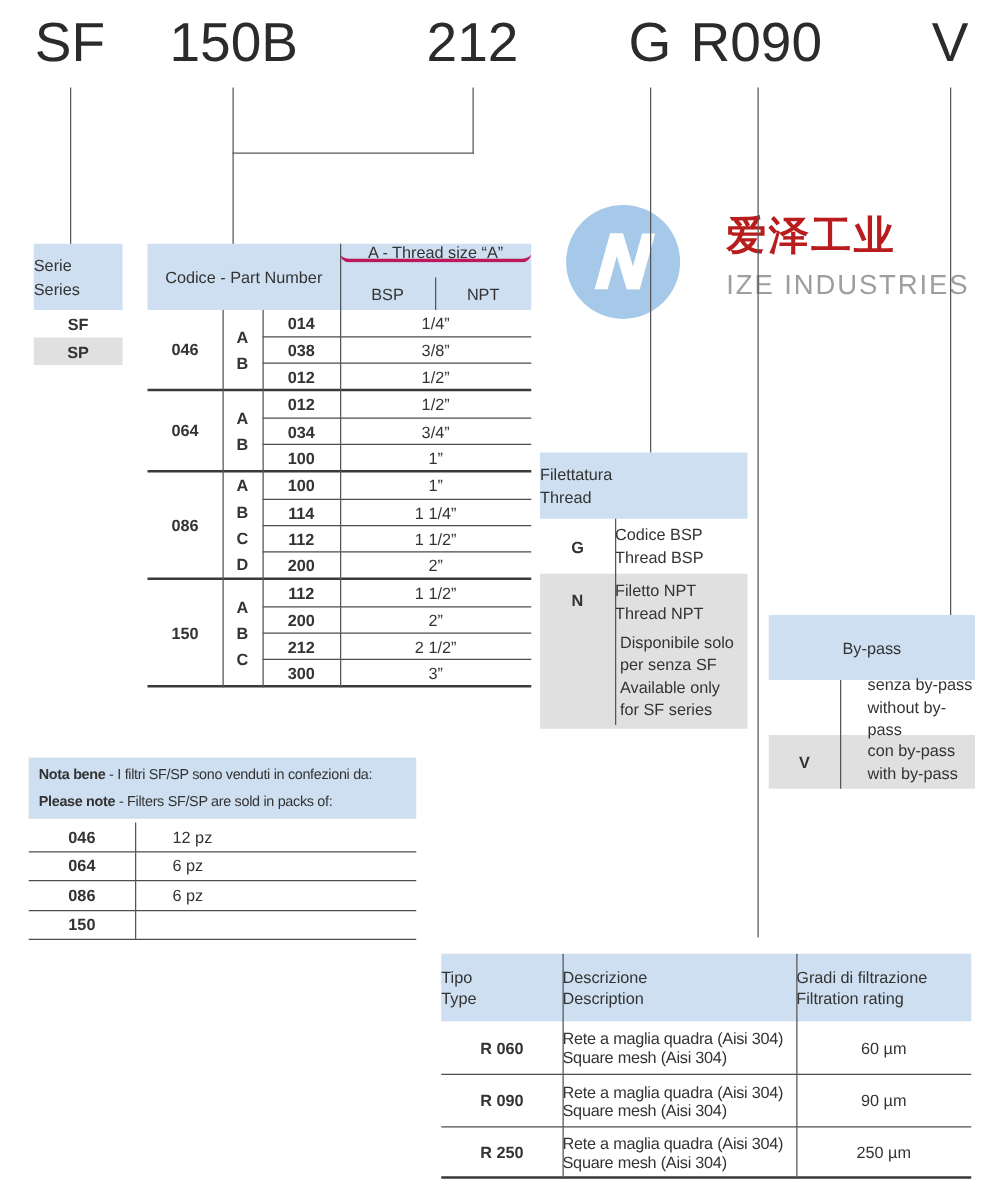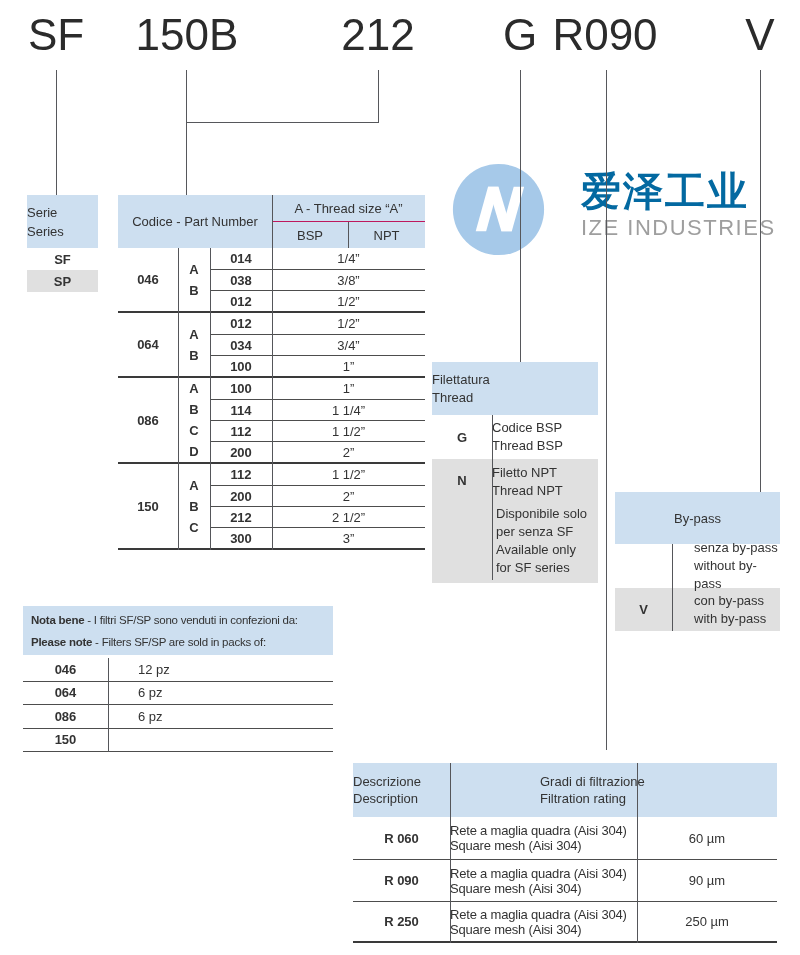--- a/index.html
+++ b/index.html
@@ -12,41 +12,41 @@
           color:#2b2b2b; white-space:nowrap; z-index:3; }
 
   
   .vline { position:absolute; width:1px; background:#56575b; z-index:2; }
   .hline { position:absolute; height:1px; background:#56575b; z-index:2; }
 
   
   .wm { position:absolute; z-index:1; }
   #wm-logo { left:451px; top:162px; width:95px; height:95px; }
   #wm-text { left:581px; top:170px; }
-  .wm-cn { font-size:40px; font-weight:bold; color:#0369a1; letter-spacing:2px; line-height:42px; }
+  .wm-cn { font-size:32px; font-weight:bold; color:#b91c1c; letter-spacing:2px; line-height:42px;font-family:Liberation Mono, monospace; }
   .wm-en { font-size:22px; color:#9e9e9e; letter-spacing:1.5px; margin-top:3px; }
 
   
   .tbl { position:absolute; z-index:3; font-size:13px; }
   .blue { background:#cddff0; }
   .gray { background:#e0e0e0; }
   .cc  { display:flex; align-items:center; justify-content:center; }
   .col { display:flex; flex-direction:column; align-items:flex-start; justify-content:center; }
   .vd  { position:absolute; width:1px; background:#55565a; }
 
   
   #serie { left:27px; top:195px; width:71px; }
   #serie .hd { height:53px; line-height:19px; text-align:center; }
   #serie .srow { height:22px; font-weight:bold; }
 
   
   #ptab { left:118px; top:195px; width:307px; height:357px; }
   .pt-hd { position:absolute; left:0; top:0; width:307px; height:53px; }
   .pt-h-left  { position:absolute; left:0; top:0; width:154px; height:53px; }
-  .pt-h-right { position:absolute; left:154px; top:0; width:153px; height:27px; border-bottom:1px solid #be185d; }
+  .pt-h-right { position:absolute; left:154px; top:0; width:153px; height:15px; border-bottom:3px solid #be185d;border-radius:13px; }
   .pt-h-bsp { position:absolute; left:154px; top:27px; width:76px; height:26px; }
   .pt-h-npt { position:absolute; left:230px; top:27px; width:77px; height:26px; }
   .pt-body { position:absolute; left:0; top:53px; width:307px; border-bottom:2px solid #3a3a3a; }
   .pgroup { display:flex; }
   .pgroup + .pgroup { border-top:2px solid #3a3a3a; }
   .pg-code { width:60px; font-weight:bold; }
   .pg-letters { width:32px; display:flex; flex-direction:column; align-items:center;
                 justify-content:center; font-weight:bold; line-height:21px; }
   .pg-rows { flex:1; display:flex; flex-direction:column; }
   .prow { display:flex; height:21px; }
@@ -321,20 +321,24 @@
     <div class="pk-qty">6 pz</div>
   </div>
       <div class="pk-row">
     <div class="pk-code cc">150</div>
   </div>
       <div class="vd" id="pk-vd"></div>
   </div>
 
   <div class="tbl" id="rtab">
     <div class="hd blue">
+      <div class="fh1 col">
+        <div>Tipo</div>
+        <div>Type</div>
+      </div>
       <div class="fh2 col">
         <div>Descrizione</div>
         <div>Description</div>
       </div>
       <div class="fh3 col">
         <div>Gradi di filtrazione</div>
         <div>Filtration rating</div>
       </div>
     </div>
     <div id="r-rows">

